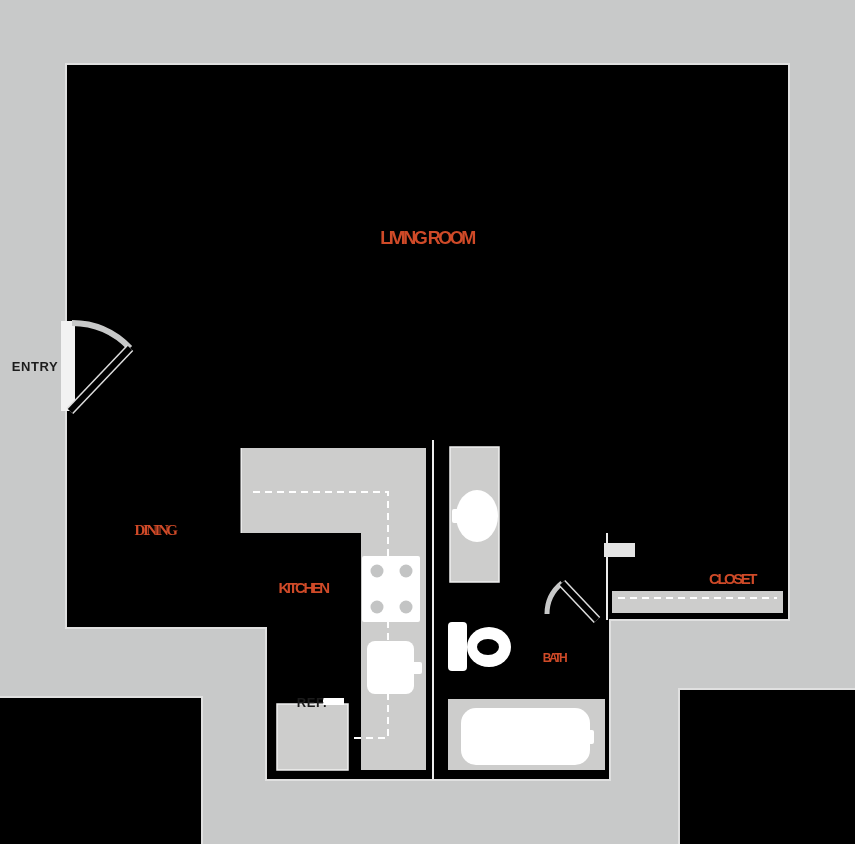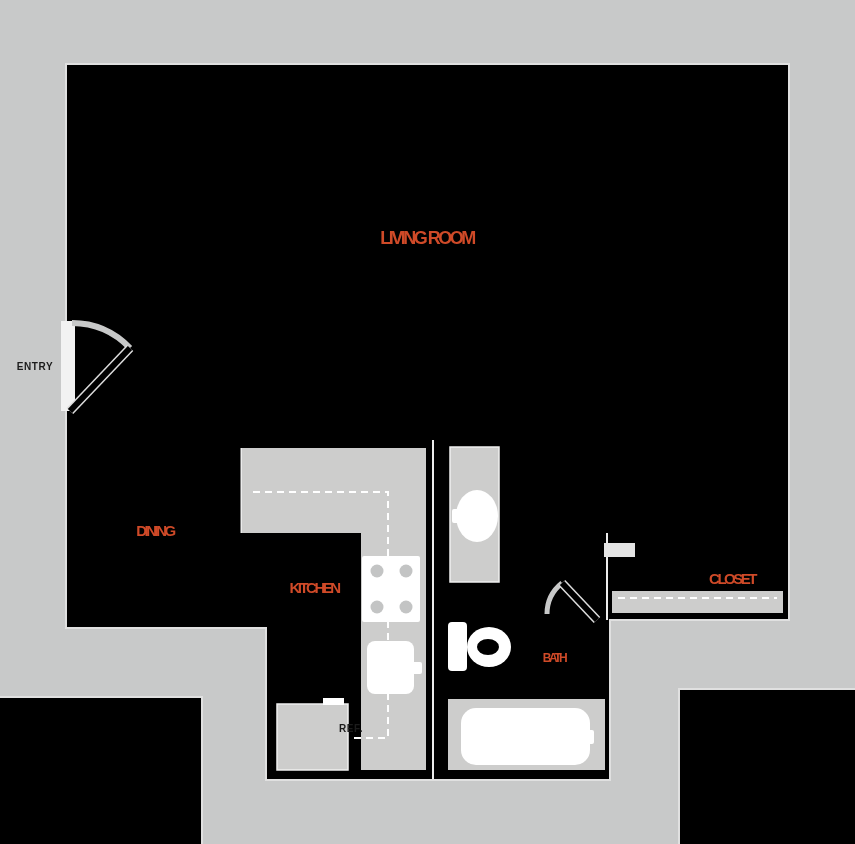--- a/index.html
+++ b/index.html
@@ -21,21 +21,21 @@
   .room-label{
     color:var(--accent,#cf4a28);
     letter-spacing:-2.5px;
     font-size:15px;
   }
   .room-label.big{font-size:18px;}
   .room-label.mid{font-size:12px;}
   .annot-label{
     color:#1c1c1c;
     letter-spacing:0.6px;
-    font-size:10px;
+    font-size:13px;
   }
   
   .blk{fill:#000000;stroke:#e0e0e0;stroke-width:2;}
   .white-fix{fill:#ffffff;stroke:none;}
   .gray-fix{fill:var(--fixture,#cdcdcc);stroke:none;}
   .gray-fix-outline{fill:var(--fixture,#cdcdcc);stroke:#efefef;stroke-width:1.5;}
   .wall-line{stroke:#ececec;stroke-width:2;fill:none;}
   .dash{stroke:#ffffff;stroke-width:2;fill:none;stroke-dasharray:7 5;}
   .burner{fill:#c3c4c4;}
   .arc{stroke:var(--bg,#c8c9c9);fill:none;}
@@ -97,21 +97,21 @@
     <path d="M72,323 Q106,323 130,348" class="arc" stroke-width="6"></path>
     <path d="M70,411 L130,348" class="leaf-under" stroke-width="9"></path>
     <path d="M70,411 L130,348" class="leaf" stroke-width="6"></path>
 
     <path d="M562,583 Q547,595 547,614" class="arc" stroke-width="5"></path>
     <path d="M597,620 L562,583" class="leaf-under" stroke-width="9"></path>
     <path d="M597,620 L562,583" class="leaf" stroke-width="6"></path>
   </svg>
 
   <div class="label room-label big" style="left:427px;top:238px;">LIVING ROOM</div>
-  <div class="label room-label" style="left:155px;top:530px;">DINING</div>
-  <div class="label room-label" style="left:314px;top:587px;">KITCHEN</div>
+  <div class="label room-label" style="left:155px;top:530px;font-family:Liberation Serif, serif;">DINING</div>
+  <div class="label room-label" style="left:303px;top:587px;">KITCHEN</div>
   <div class="label room-label" style="left:732px;top:578px;">CLOSET</div>
   <div class="label room-label mid" style="left:554px;top:658px;">BATH</div>
 
   <div class="label annot-label" style="left:35px;top:366px;">ENTRY</div>
-  <div class="label annot-label" style="left:312px;top:728px;margin-left:39px;">REF.</div>
+  <div class="label annot-label" style="left:312px;top:702px;">REF.</div>
 
 </div>
 
 </body></html>

